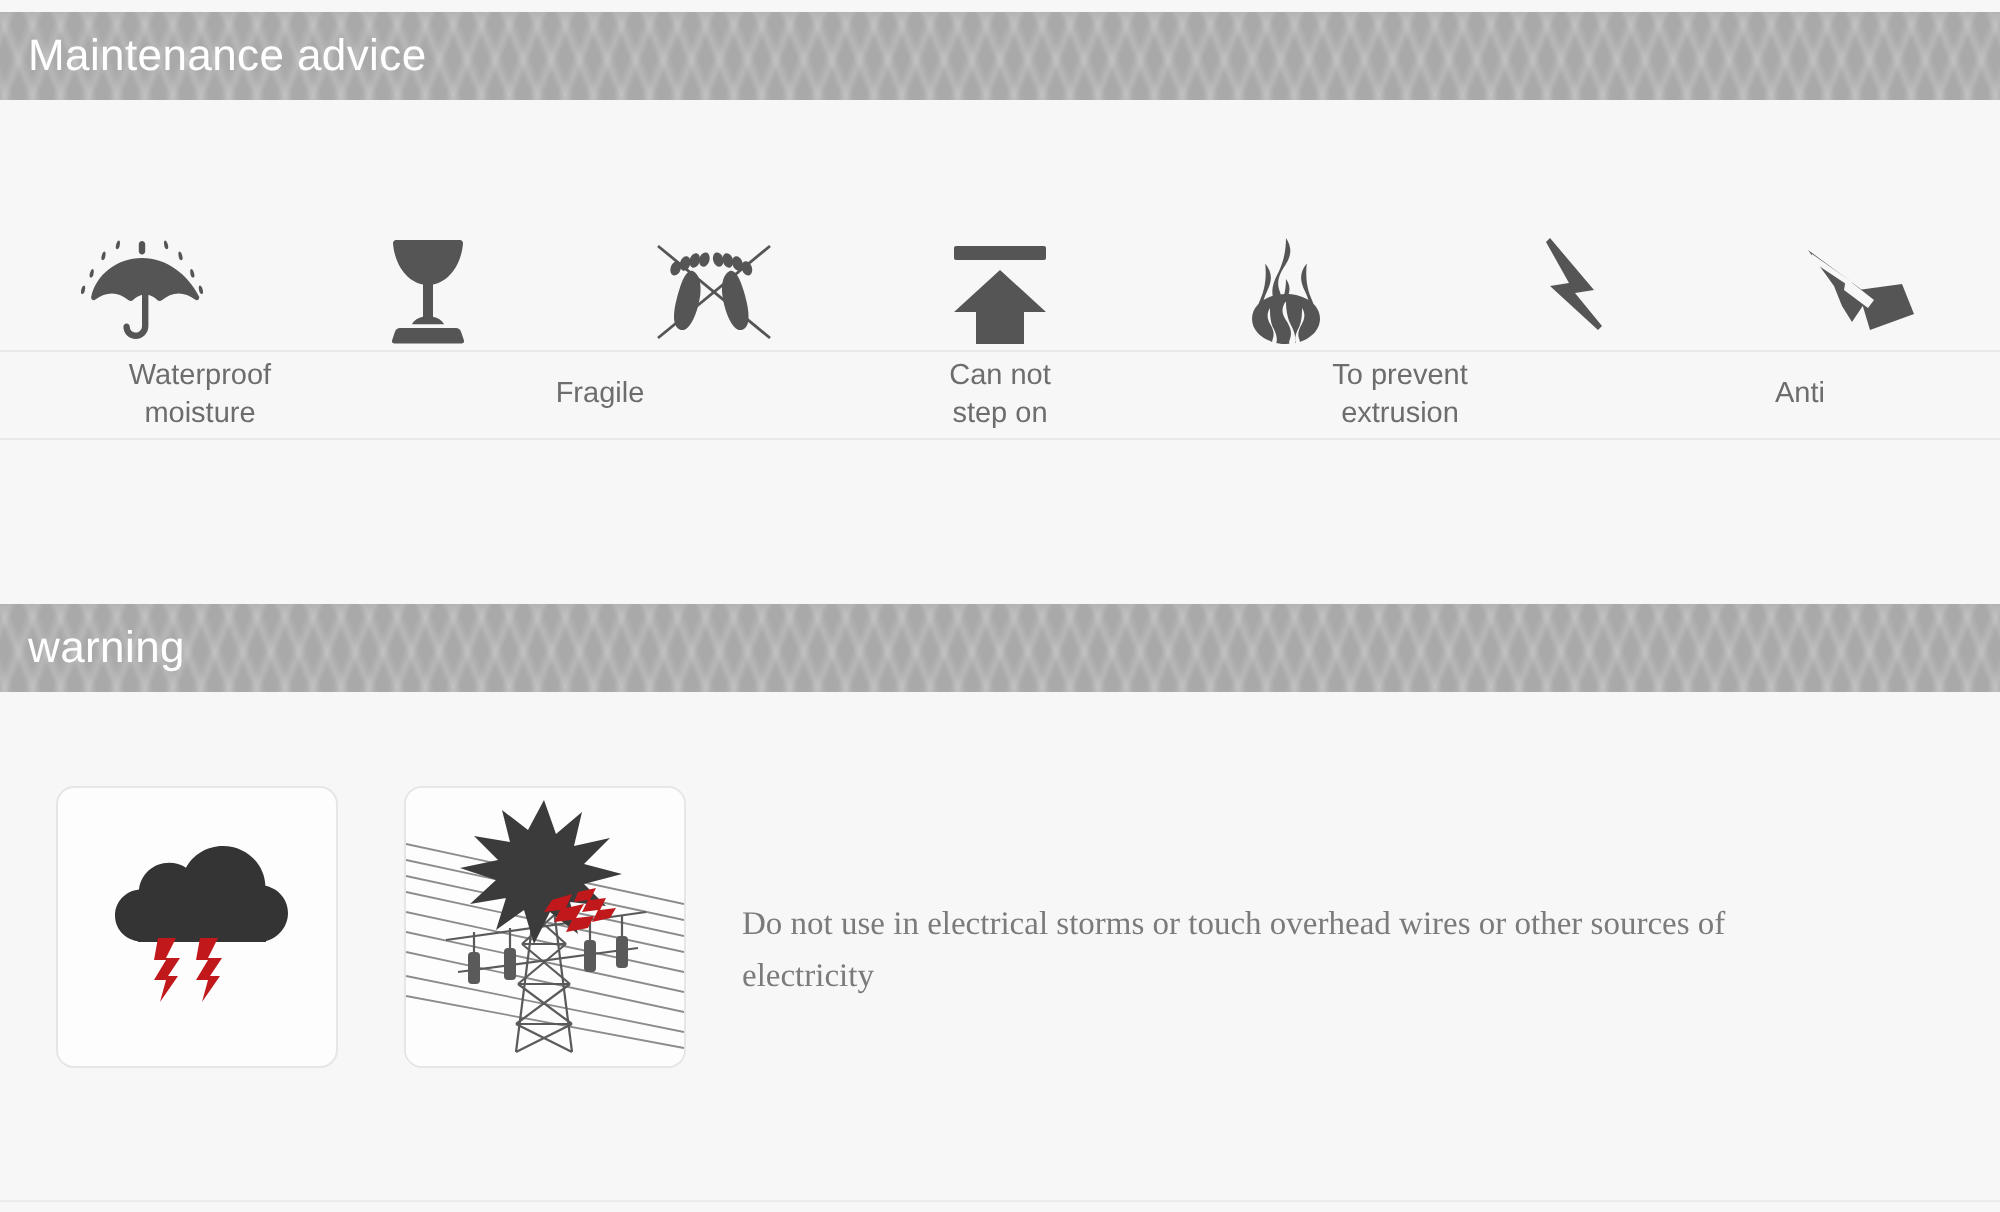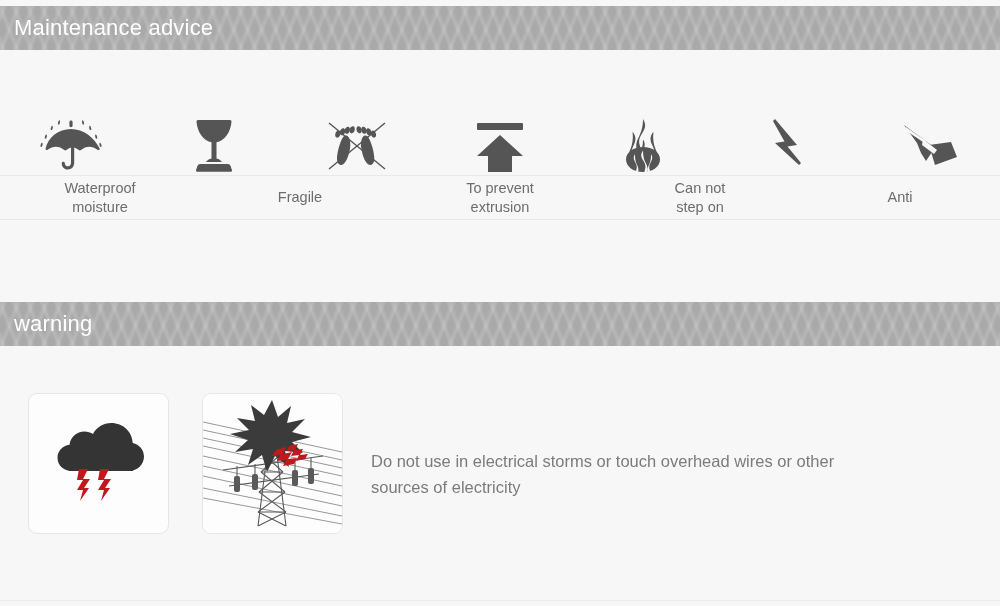--- a/index.html
+++ b/index.html
@@ -154,20 +154,21 @@
   .media-card + .media-card { margin-left: 33px; }
   .media-card svg { display: block; }
 
   .warning-text {
     margin-left: 28px;
     max-width: 520px;
     color: #7b7b7b;
     font-size: 16.5px;
     line-height: 1.55;
     padding-top: 56px;
+    font-family: Liberation Serif, serif;
   }
 
   .bottom-rule {
     position: absolute;
     left: 0;
     top: 600px;
     width: 1000px;
     height: 1px;
     background: #ececec;
   }
@@ -284,22 +285,22 @@
         </div>
       </div>
 
     </div>
 
     <div class="rule top"></div>
 
     <div class="label-row">
       <div class="label-cell">Waterproof<br>moisture</div>
       <div class="label-cell">Fragile</div>
+      <div class="label-cell">Can not<br>step on</div>
       <div class="label-cell">To prevent<br>extrusion</div>
-      <div class="label-cell">Can not<br>step on</div>
       <div class="label-cell">Anti</div>
     </div>
 
     <div class="rule bottom"></div>
   </div>
 
   <div class="section-bar warning">
     <div class="section-title">warning</div>
   </div>
 

